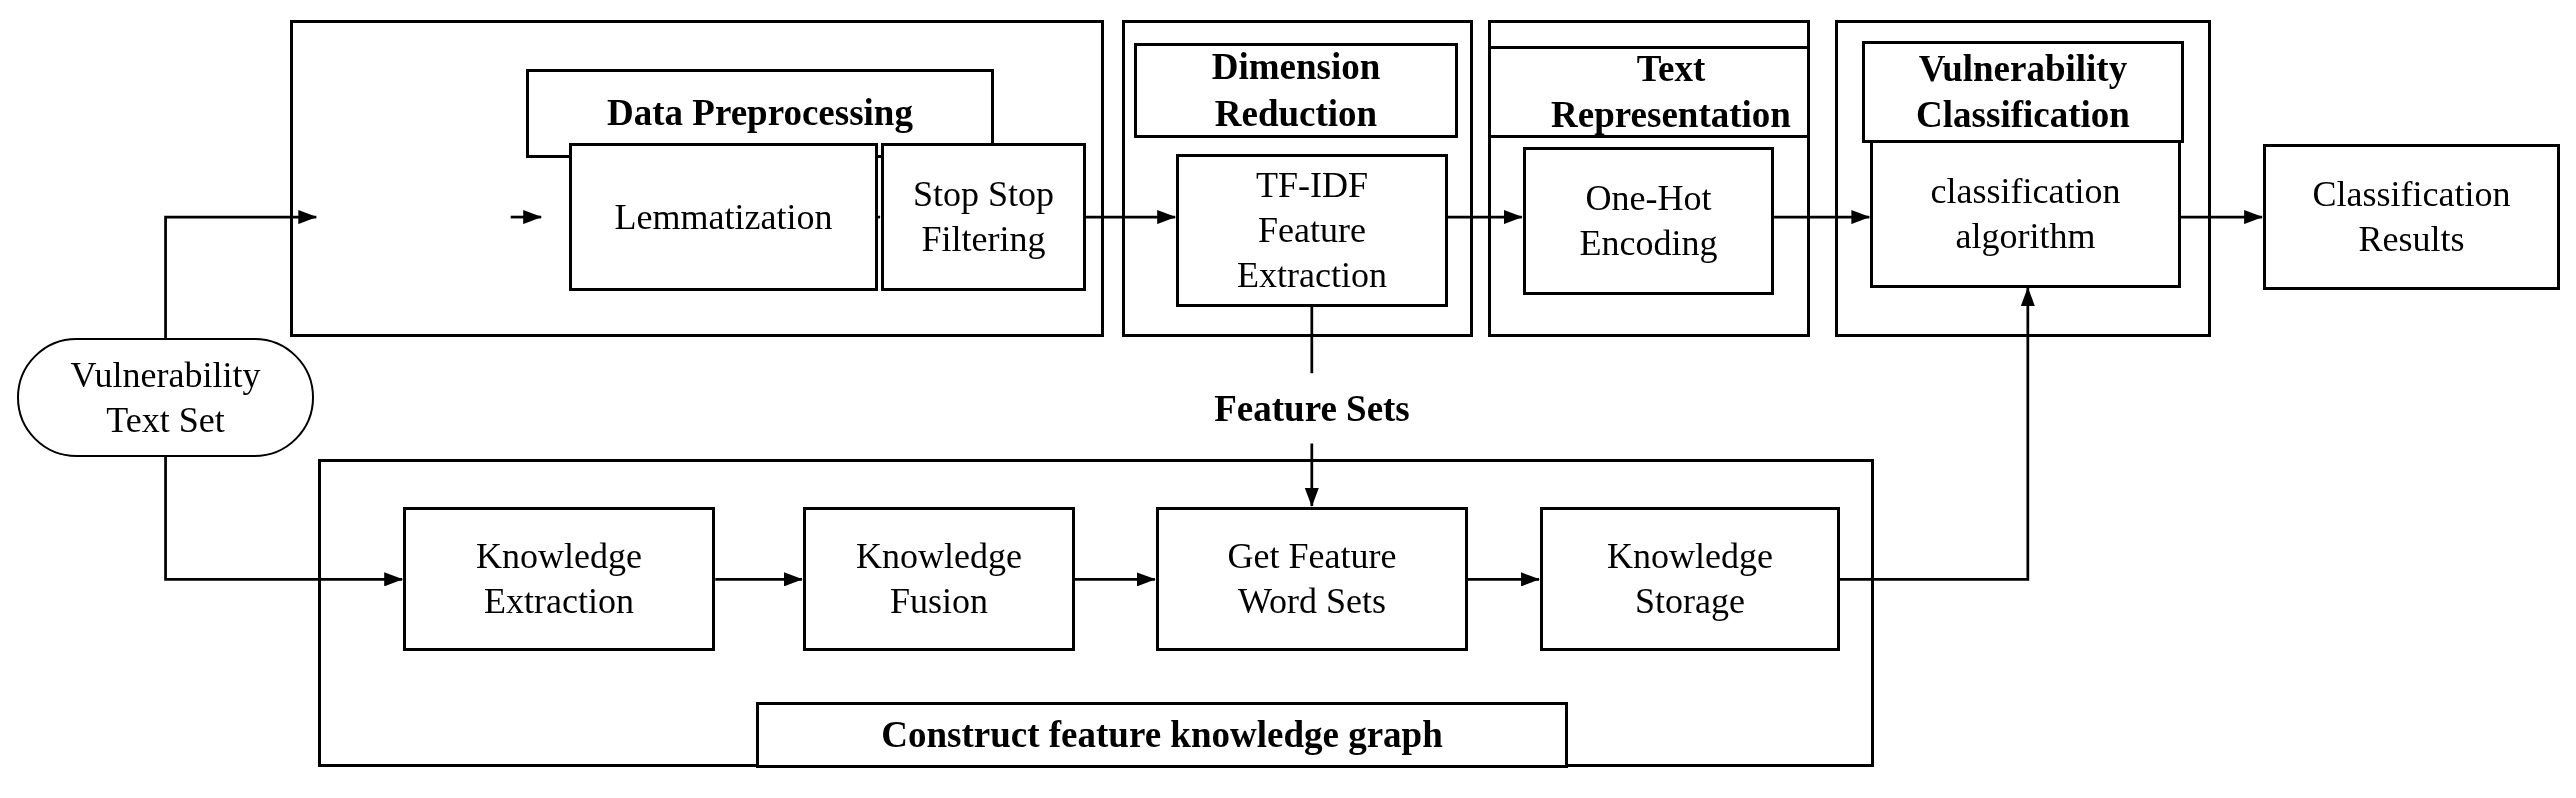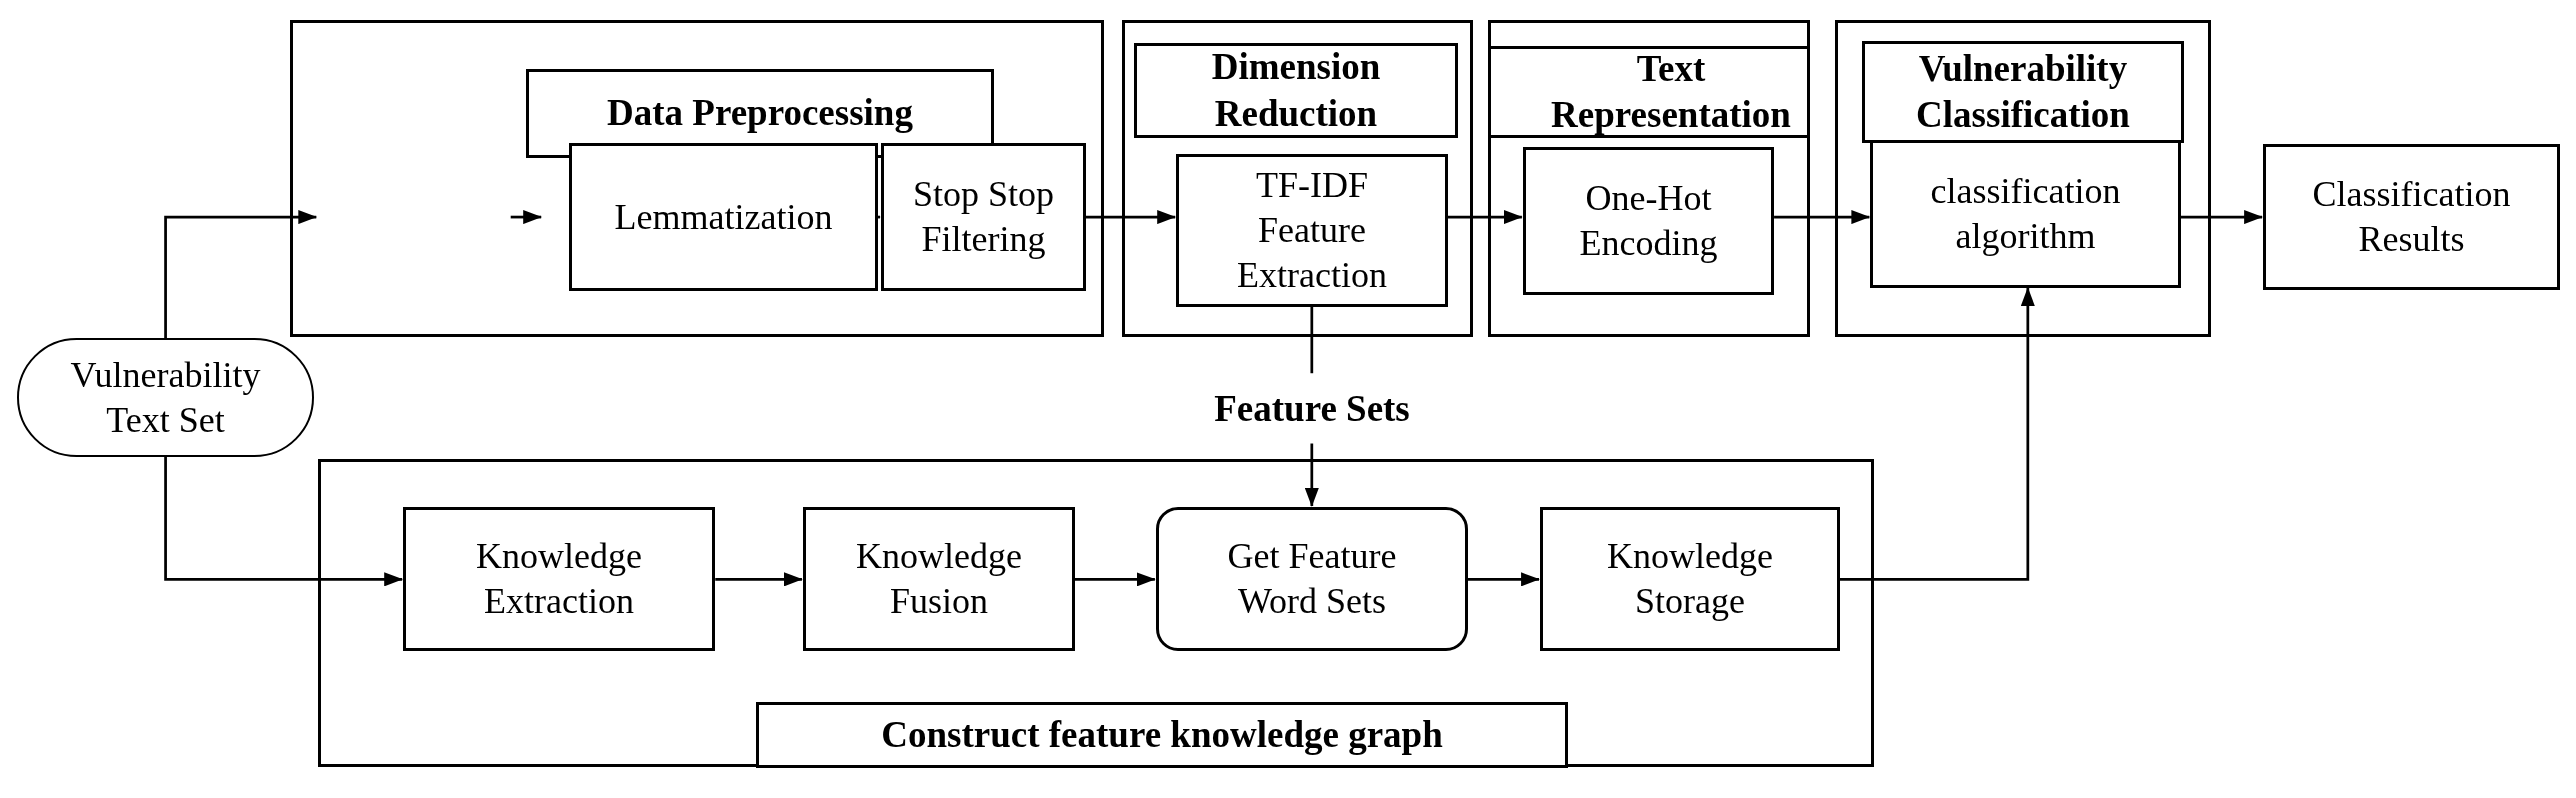--- a/index.html
+++ b/index.html
@@ -121,21 +121,21 @@
 Encoding</div>
   <div class="box" style="left:1870px; top:140px; width:311px; height:148px;">classification
 algorithm</div>
   <div class="box" style="left:2263px; top:144px; width:297px; height:146px;">Classification
 Results</div>
 
   <div class="box" style="left:403px; top:507px; width:312px; height:144px;">Knowledge
 Extraction</div>
   <div class="box" style="left:803px; top:507px; width:272px; height:144px;">Knowledge
 Fusion</div>
-  <div class="box" style="left:1156px; top:507px; width:312px; height:144px;border-radius:22px;">Get Feature
+  <div class="box" style="left:1156px; top:507px; width:312px; height:144px;">Get Feature
 Word Sets</div>
   <div class="box" style="left:1540px; top:507px; width:300px; height:144px;">Knowledge
 Storage</div>
 
   <div class="float-label" style="left:1156px; top:379px; width:312px; height:59px;">Feature Sets</div>
 
 </div>
 
 
 </body></html>

